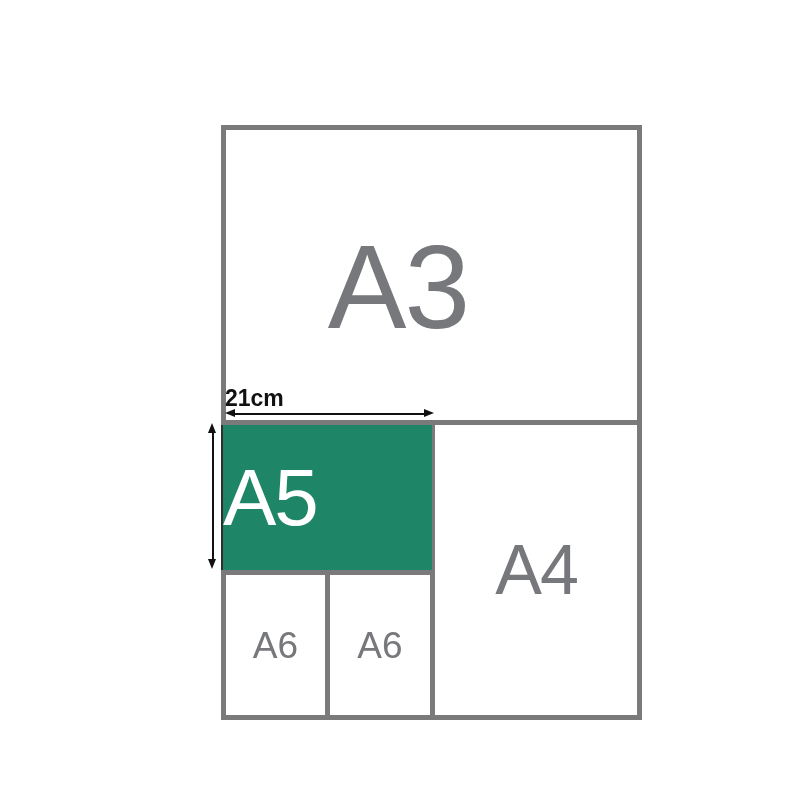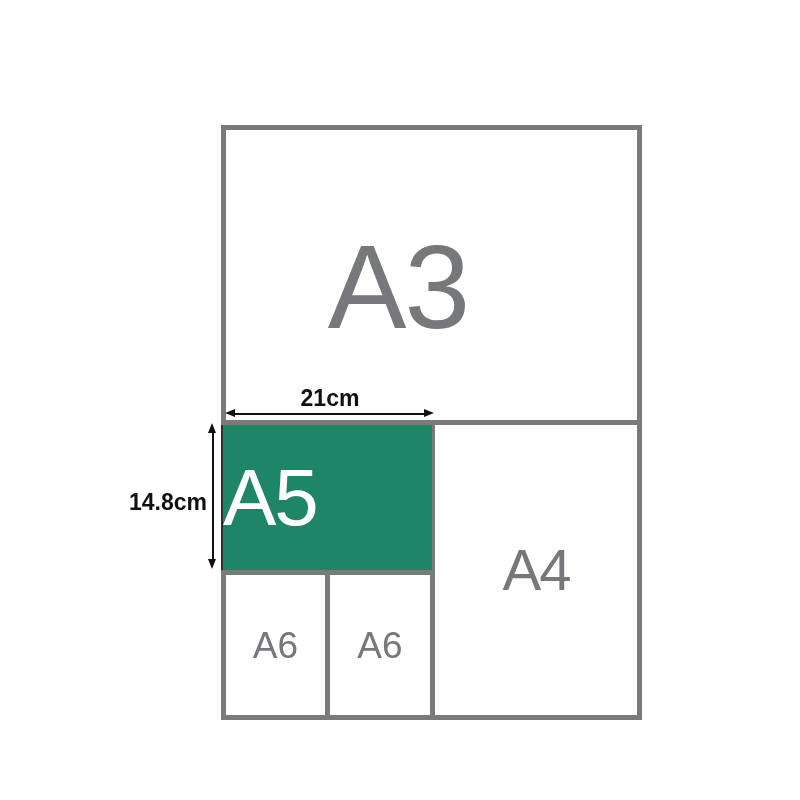--- a/index.html
+++ b/index.html
@@ -40,21 +40,21 @@
     position: absolute;
     display: flex;
     align-items: center;
     justify-content: center;
     color: var(--label-gray, #77787b);
     letter-spacing: -2px;
     line-height: 1;
   }
   .cell-a3 { left: 226px; top: 130px; width: 344px; height: 290px;
              font-size: 118px; padding-top: 24px; box-sizing: border-box; }
-  .cell-a4 { left: 435px; top: 425px; width: 202px; height: 290px; font-size: 58px; }
+  .cell-a4 { left: 435px; top: 425px; width: 202px; height: 290px; font-size: 70px; }
   .cell-a6-left  { left: 226px; top: 575px; width: 99px;  height: 140px; font-size: 37px; letter-spacing: 0; }
   .cell-a6-right { left: 330px; top: 575px; width: 100px; height: 140px; font-size: 37px; letter-spacing: 0; }
 
   
   .sheet-a5 {
     position: absolute;
     left: 221px; top: 425px;
     width: 211px; height: 145px;
     background: var(--highlight-green, #1e8566);
     border-left: 2px solid #2f2f2f;
@@ -70,21 +70,21 @@
 
   
   .dim-label {
     position: absolute;
     color: var(--dimension-black, #111111);
     font-weight: bold;
     font-size: 23px;
     line-height: 1;
     white-space: nowrap;
   }
-  .dim-width  { left: 225px; top: 387px; width: 210px; text-align: center; }
+  .dim-width  { left: 225px; top: 387px; width: 210px; text-align: left; }
   .dim-height { left: 88px;  top: 491px; width: 119px; text-align: right; }
 
   
   .arrow-h {
     position: absolute;
     left: 225px; top: 409px;
     width: 209px; height: 9px;
   }
   .arrow-h .arrow-line {
     position: absolute;
@@ -142,21 +142,20 @@
     <span>A4</span>
   </div>
   <div class="cell cell-a6-left">
     <span>A6</span>
   </div>
   <div class="cell cell-a6-right">
     <span>A6</span>
   </div>
 
   <div class="dim-label dim-width">21cm</div>
-  <div class="dim-label dim-height">14.8cm</div>
 
   <div class="arrow-h">
     <span class="head-left"></span>
     <span class="arrow-line"></span>
     <span class="head-right"></span>
   </div>
 
   <div class="arrow-v">
     <span class="head-up"></span>
     <span class="arrow-line"></span>

